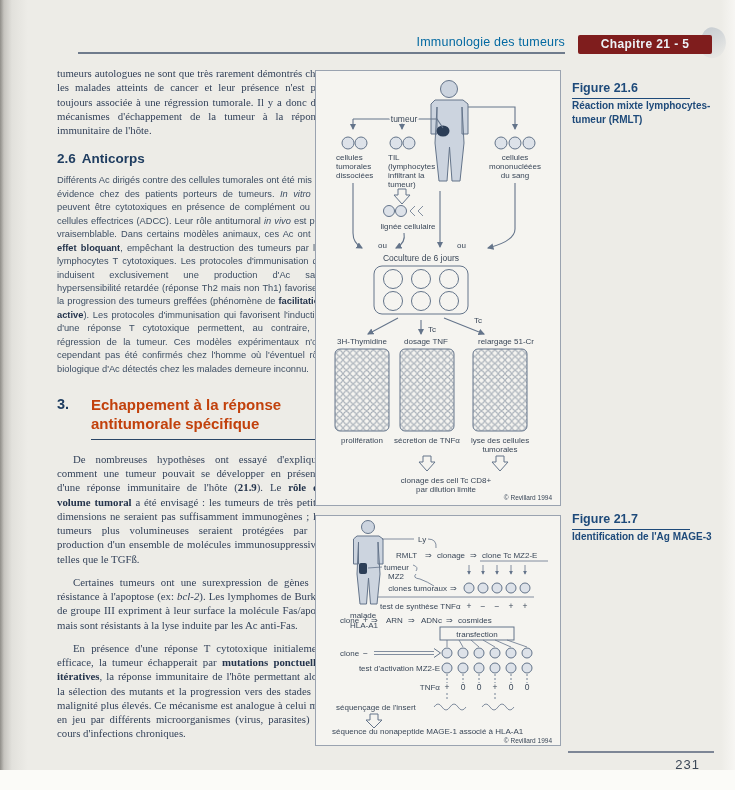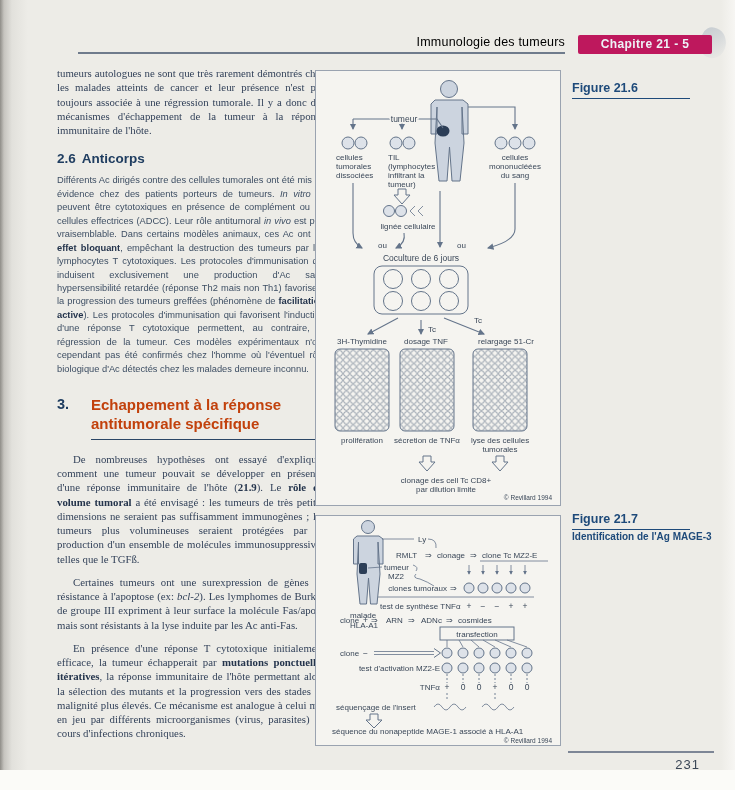--- a/index.html
+++ b/index.html
@@ -11,24 +11,24 @@
   }
   
   .spine{position:absolute;left:0;top:0;bottom:0;width:28px;
     background:linear-gradient(90deg,#8f8d88 0,#c6c4bf 4px,#e2e1dc 12px,rgba(0,0,0,0) 28px);}
   .bottom-strip{position:absolute;left:0;right:0;bottom:0;height:20px;background:#fbfbf8;}
   .right-fade{position:absolute;right:0;top:0;bottom:0;width:14px;
     background:linear-gradient(270deg,#f7f6f3 0,rgba(0,0,0,0) 14px);}
 
   
   .running-title{position:absolute;left:78px;top:35px;width:487px;text-align:right;
-    font-size:12.5px;color:#000000;letter-spacing:.2px;}
+    font-size:12.5px;color:#0369a1;letter-spacing:.2px;}
   .header-rule{position:absolute;left:78px;top:52px;width:487px;height:2px;background:#6f7b8c;}
   .chapter-badge{position:absolute;left:578px;top:35px;width:134px;height:19px;
-    background:#be185d;color:#edf2f7;font-size:12px;font-weight:bold;
+    background:#7f1d1d;color:#edf2f7;font-size:12px;font-weight:bold;
     text-align:center;line-height:19px;border-radius:2px;letter-spacing:.4px;}
   .badge-ornament{position:absolute;left:700px;top:28px;width:26px;height:30px;
     background:linear-gradient(135deg,rgba(120,140,165,.35),rgba(120,140,165,0));
     transform:rotate(20deg);border-radius:40% 60% 50% 50%;}
 
   
   .text-col{position:absolute;left:57px;top:66px;width:268px;}
   p.body-text{font-family:"Liberation Serif",serif;font-size:10.8px;line-height:1.32;
     text-align:justify;margin:0 0 9px 0;color:#33425a;}
   p.indent{text-indent:16px;}
@@ -211,20 +211,21 @@
     <path class="hollow" d="M180 385 h8 v6 h4 l-8 9 l-8 -9 h4 z"></path>
   </g>
   <text x="130" y="412" font-size="8" text-anchor="middle">clonage des cell Tc CD8+</text>
   <text x="130" y="421" font-size="8" text-anchor="middle">par dilution limite</text>
   <text x="236" y="429" font-size="6.5" text-anchor="end" fill="#6a7687">© Revillard 1994</text>
 </svg>
 </div>
 
 <div class="caption" id="cap216">
   <div class="cap-title">Figure 21.6</div>
+  <div class="cap-text">Réaction mixte lymphocytes-tumeur (RMLT)</div>
 </div>
 
 <div class="fig-box" id="fig217-box">
 <svg width="244" height="229" viewBox="0 0 244 229">
   <defs>
     <marker id="ah7" markerWidth="6" markerHeight="6" refX="4" refY="2.5" orient="auto">
       <path d="M0 0 L5 2.5 L0 5 Z" fill="#64748a"></path>
     </marker>
   </defs>
 

